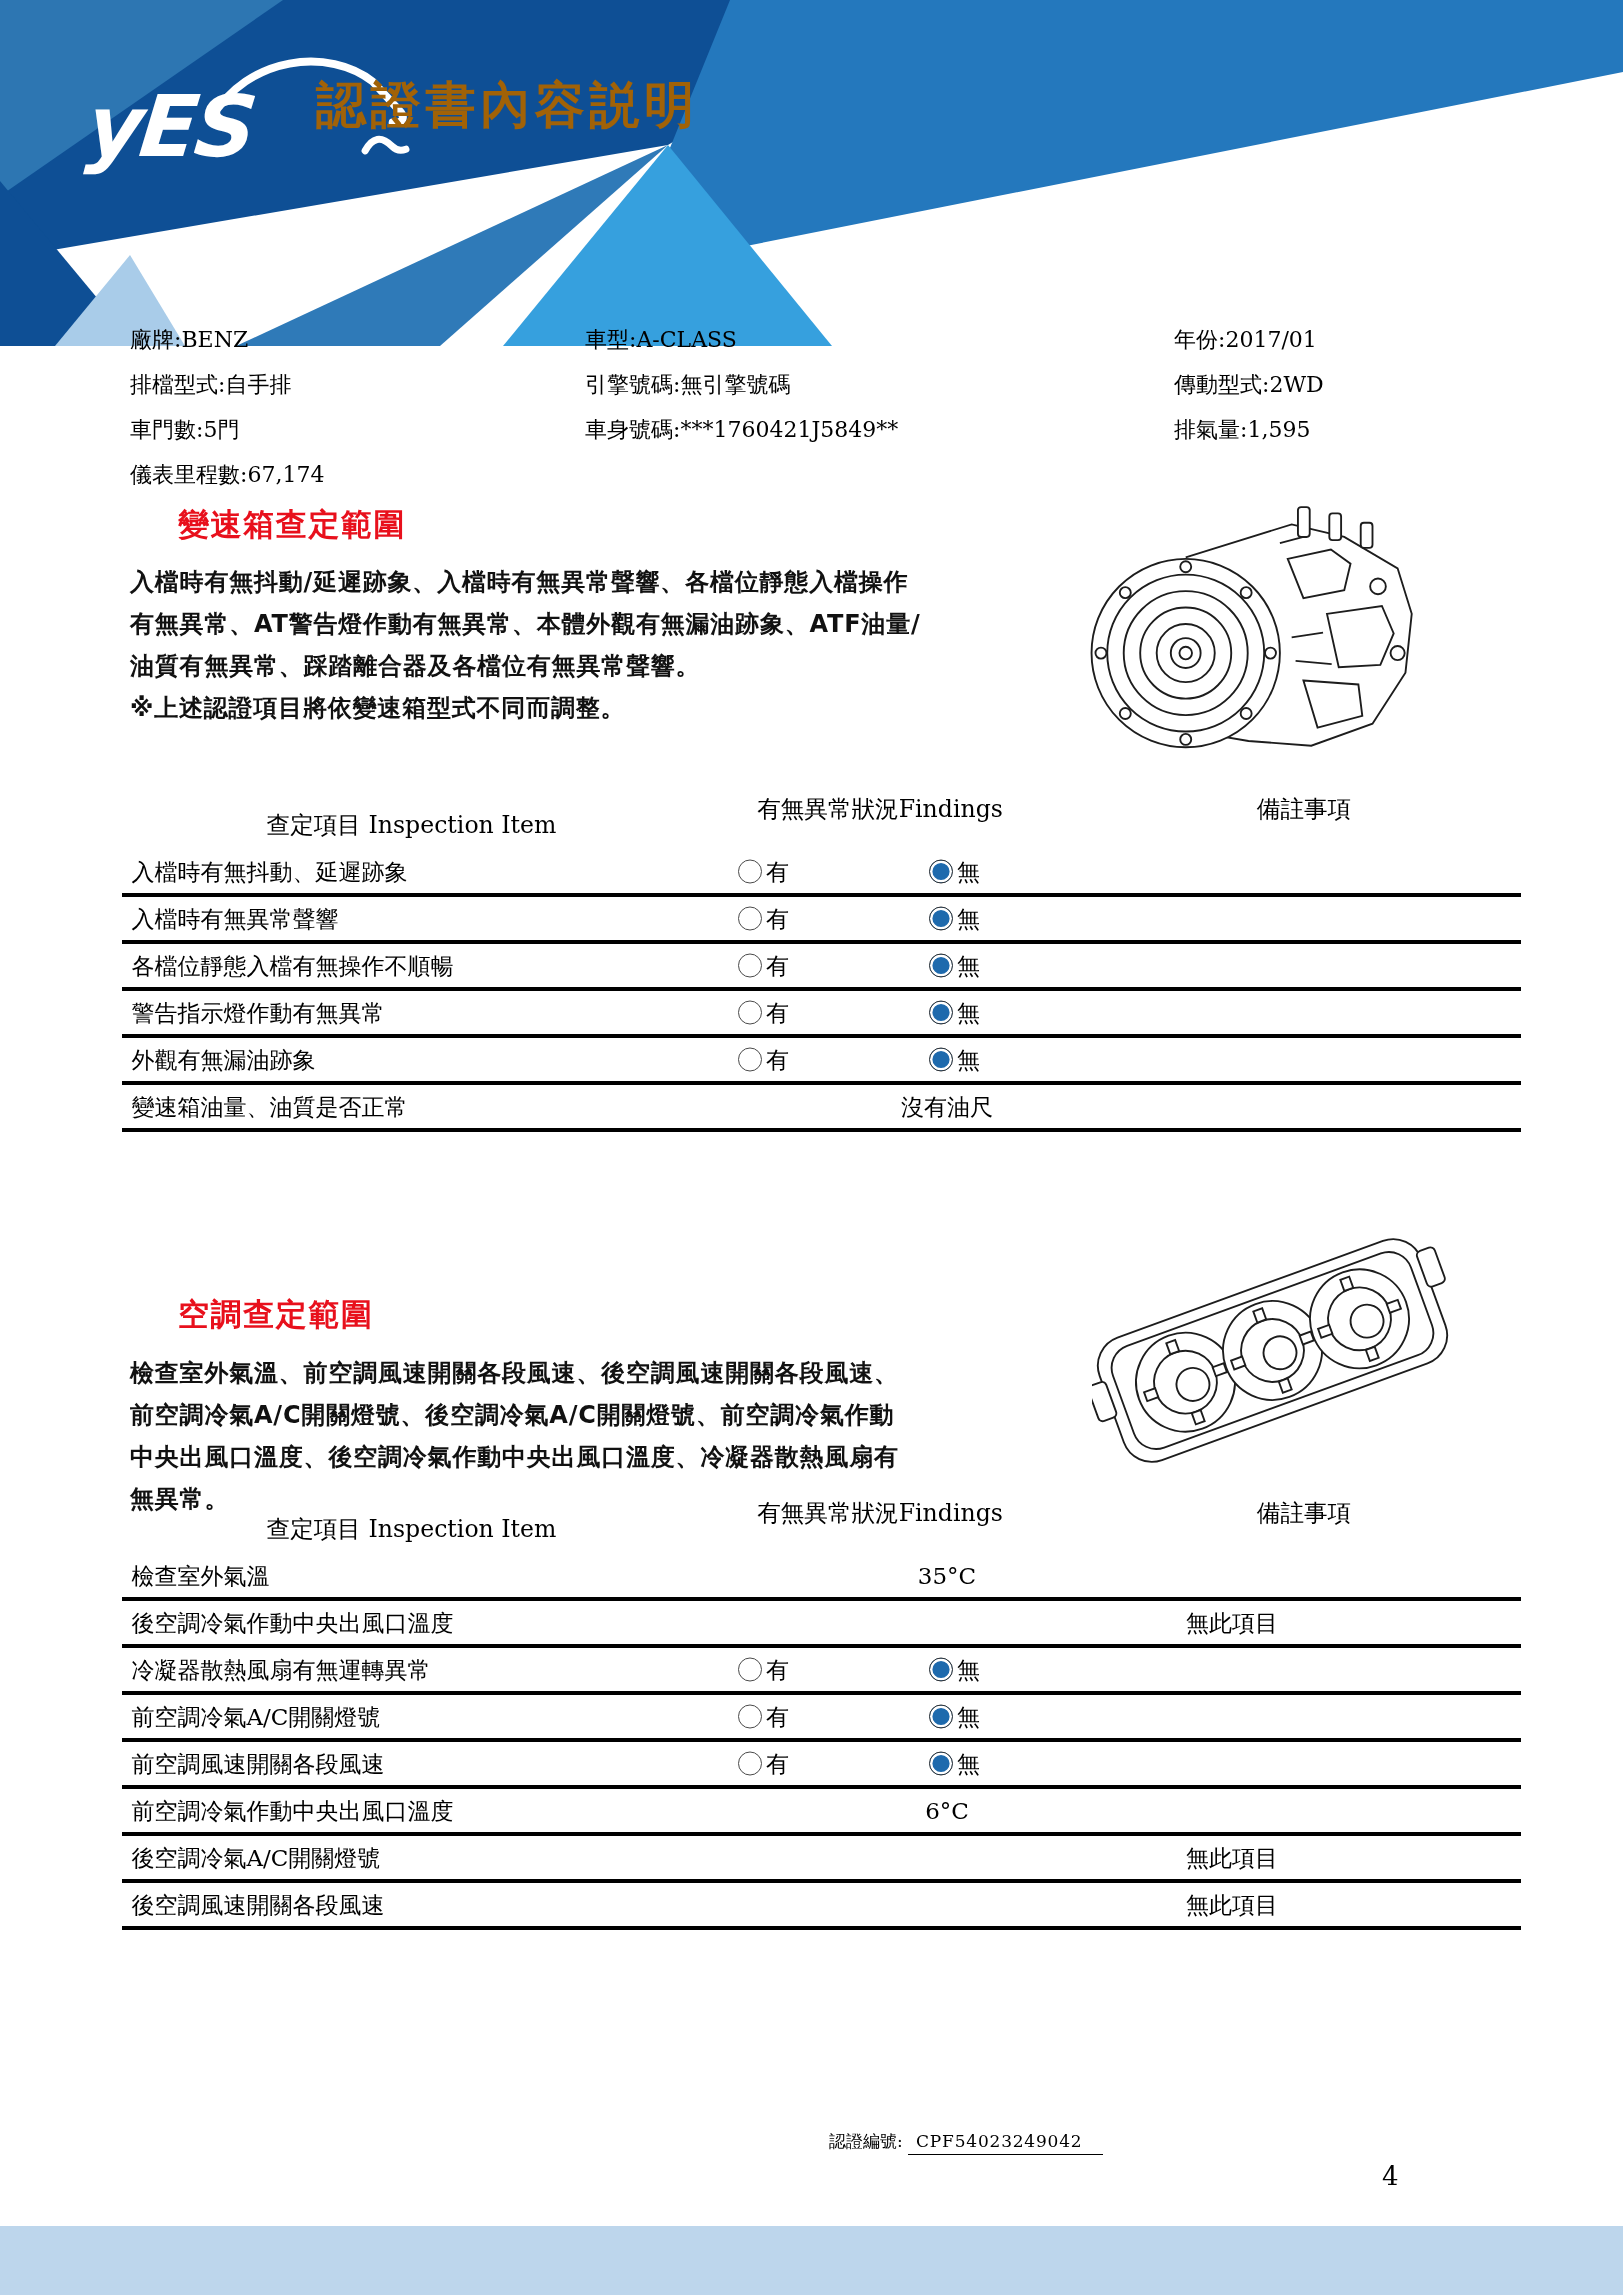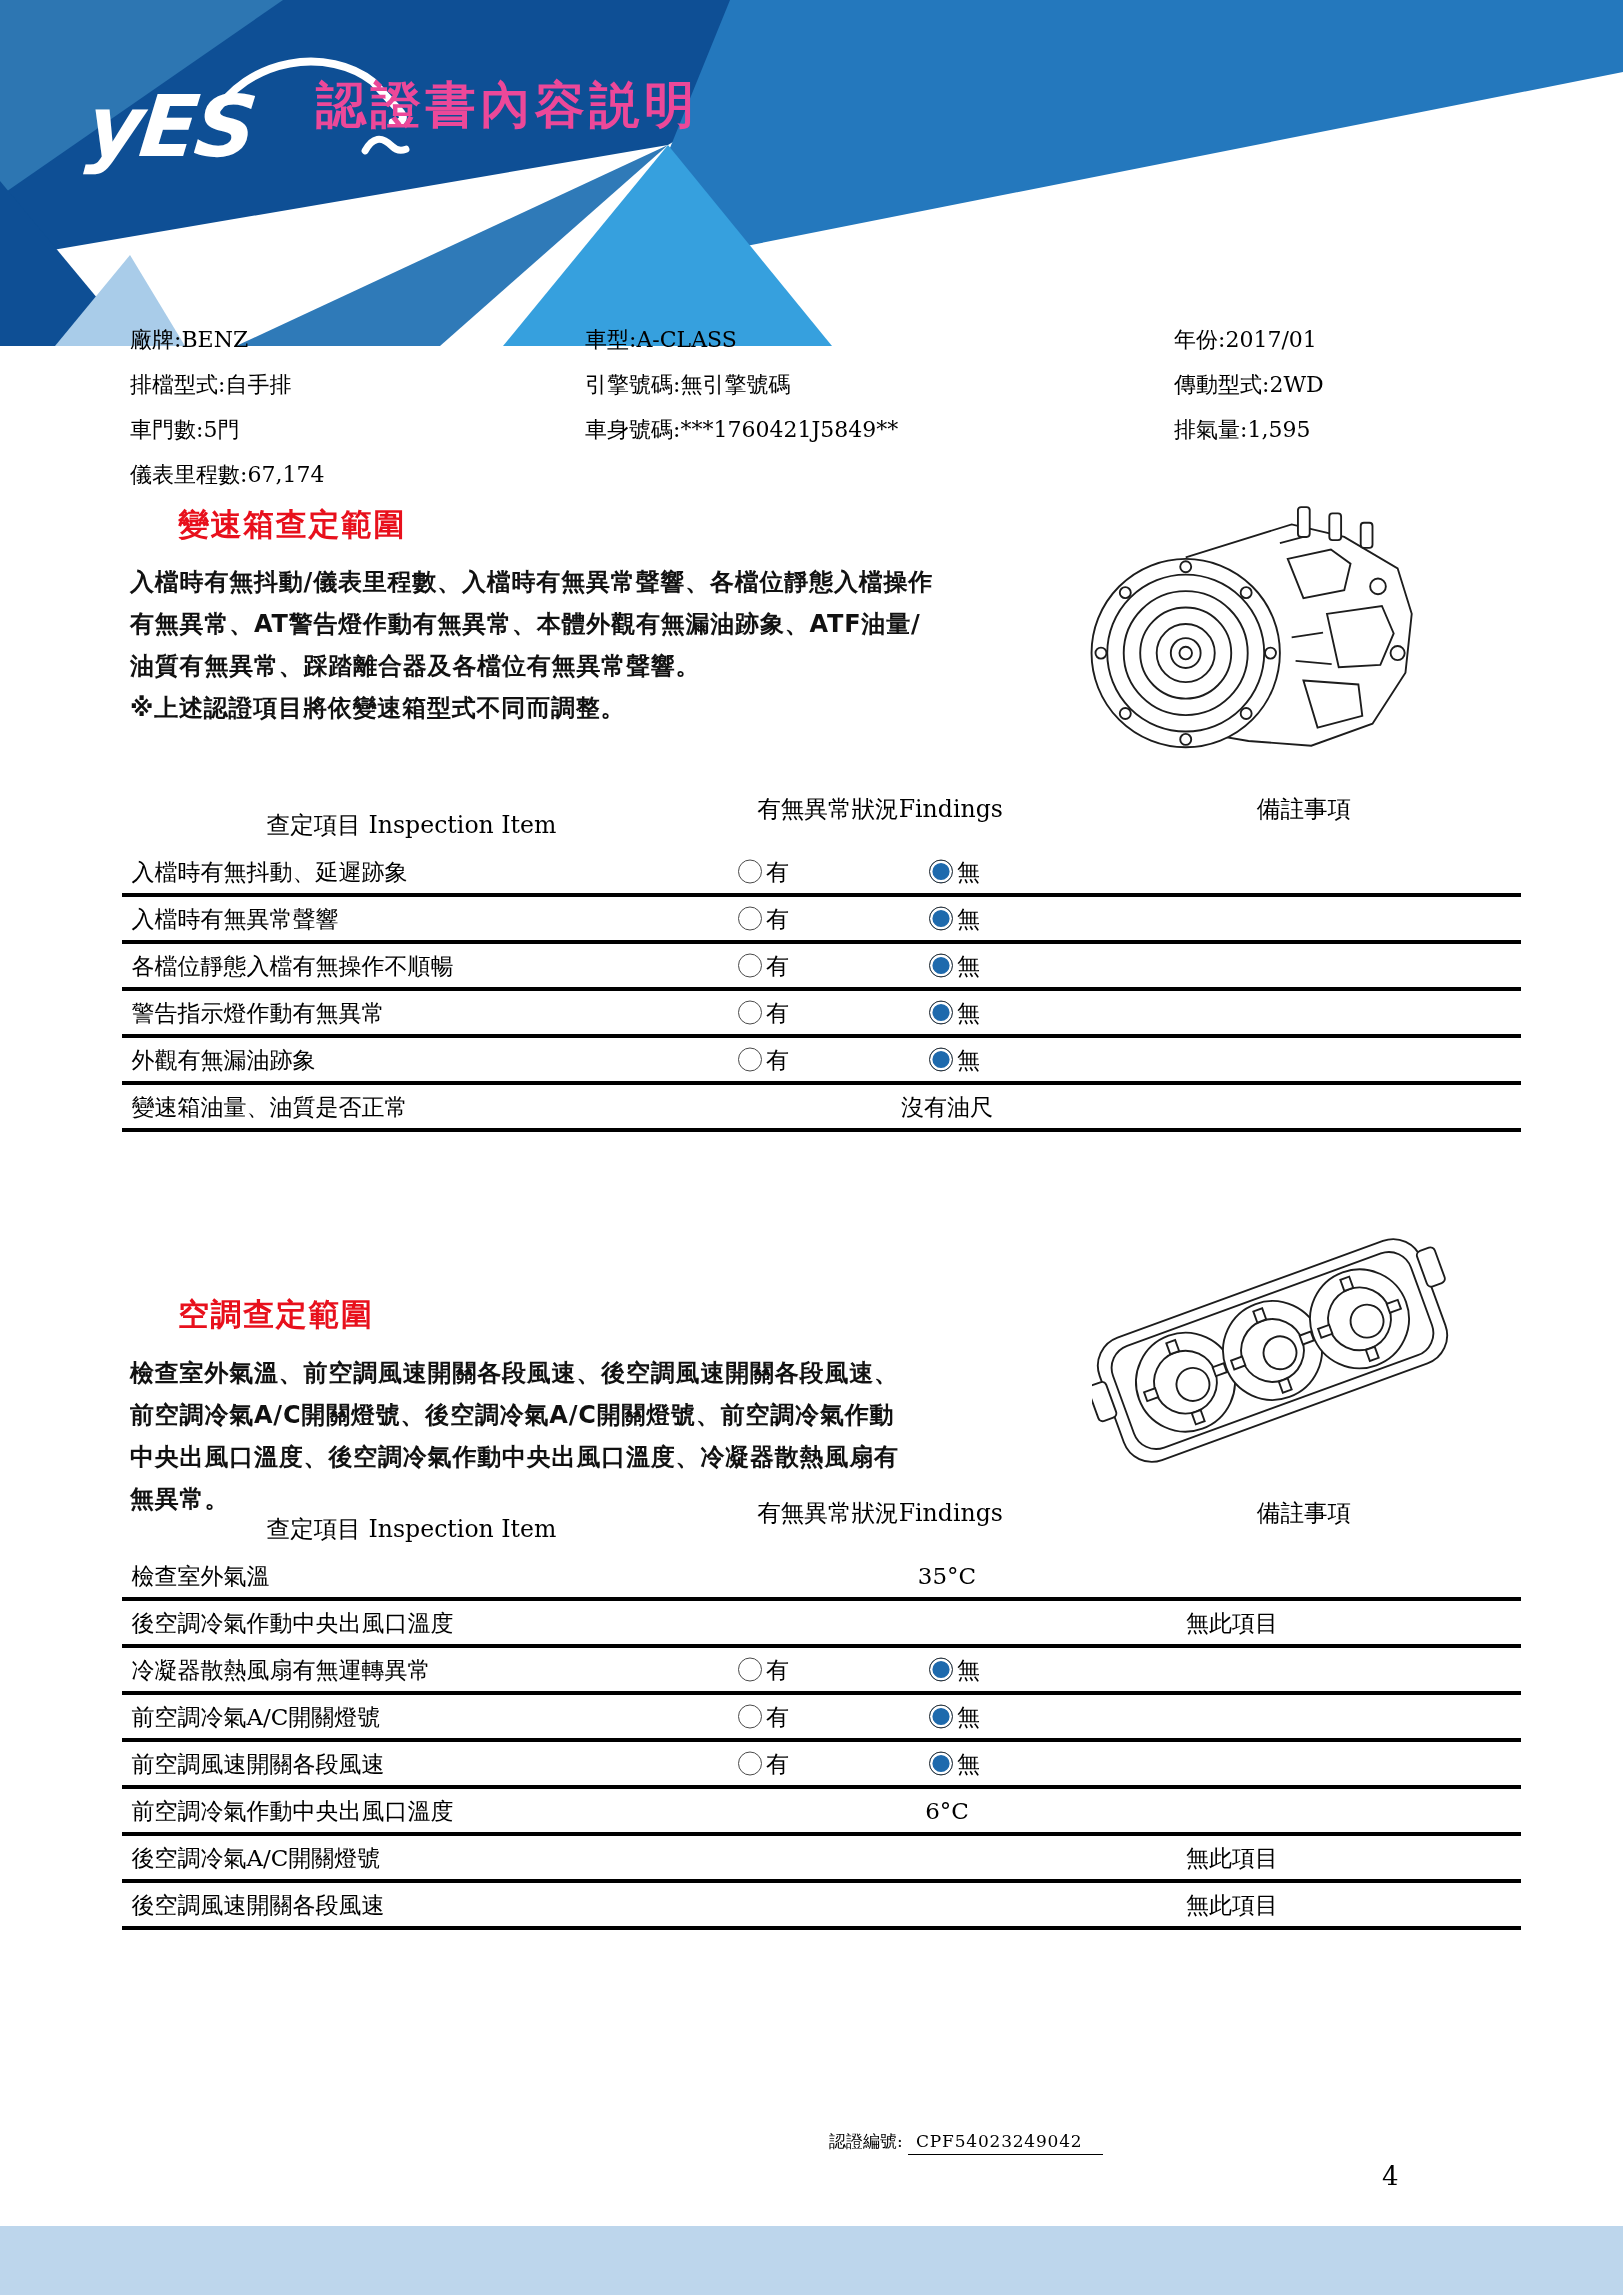--- a/index.html
+++ b/index.html
@@ -22,21 +22,21 @@
   .logo-wrap { position:absolute; left:88px; top:68px; width:440px; height:134px; }
   .logo-text {
     font-family:"DejaVu Sans","Liberation Sans",sans-serif;
     font-style:italic; font-weight:bold; font-size:85px; line-height:118px;
     color:#fff; transform:skewX(-6deg); letter-spacing:-3.1px;
   }
   .logo-swoosh { position:absolute; left:116px; top:-27px; }
   .hdr-title {
     position:absolute; left:316px; top:72px;
     font-family:"DejaVu Sans","Liberation Sans",sans-serif;
-    font-weight:bold; font-size:50px; color:#ec4899; letter-spacing:4.7px;
+    font-weight:bold; font-size:50px; color:#a16207; letter-spacing:4.7px;
   }
   
   .info-col { position:absolute; top:317px; font-size:22px; }
   .info-col .irow { height:45px; line-height:45px; white-space:nowrap; }
   .ic1 { left:130px; } .ic2 { left:585px; } .ic3 { left:1174px; }
   
   .sec-title {
     position:absolute; left:130px;
     font-family:"DejaVu Sans","Liberation Sans",sans-serif;
     font-weight:bold; font-size:31px; color:var(--red,#e8101c); letter-spacing:1.6px;margin-left:48px;
@@ -130,21 +130,21 @@
       <div class="irow">車身號碼:***1760421J5849**</div>
     </div>
   <div class="info-col ic3" id="info-col3">
       <div class="irow">年份:2017/01</div>
       <div class="irow">傳動型式:2WD</div>
       <div class="irow">排氣量:1,595</div>
     </div>
 
   <div class="sec-title st1">變速箱查定範圍</div>
   <div class="sec-desc sd1" id="desc1">
-      <div class="dline">入檔時有無抖動/儀表里程數、入檔時有無異常聲響、各檔位靜態入檔操作</div>
+      <div class="dline">入檔時有無抖動/延遲跡象、入檔時有無異常聲響、各檔位靜態入檔操作</div>
       <div class="dline">有無異常、AT警告燈作動有無異常、本體外觀有無漏油跡象、ATF油量/</div>
       <div class="dline">油質有無異常、踩踏離合器及各檔位有無異常聲響。</div>
       <div class="dline">※上述認證項目將依變速箱型式不同而調整。</div>
     </div>
   <div class="illus illus1">
     <svg width="361" height="271" viewBox="0 0 460 345">
       <g stroke="#1d1d1d" stroke-width="2.4" fill="#fff">
         <path d="M150,78 L285,36 L352,52 L420,92 L438,150 L430,225 L388,290 L310,318 L230,312 L160,300"></path>
         <rect x="293" y="14" width="15" height="38" rx="4"></rect>
         <rect x="333" y="22" width="15" height="34" rx="4"></rect>

